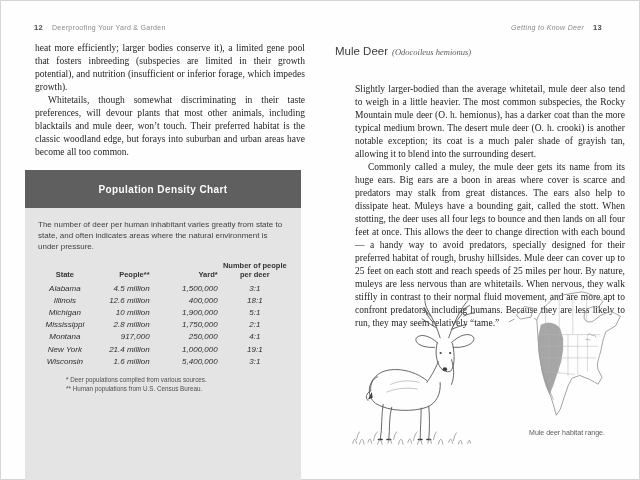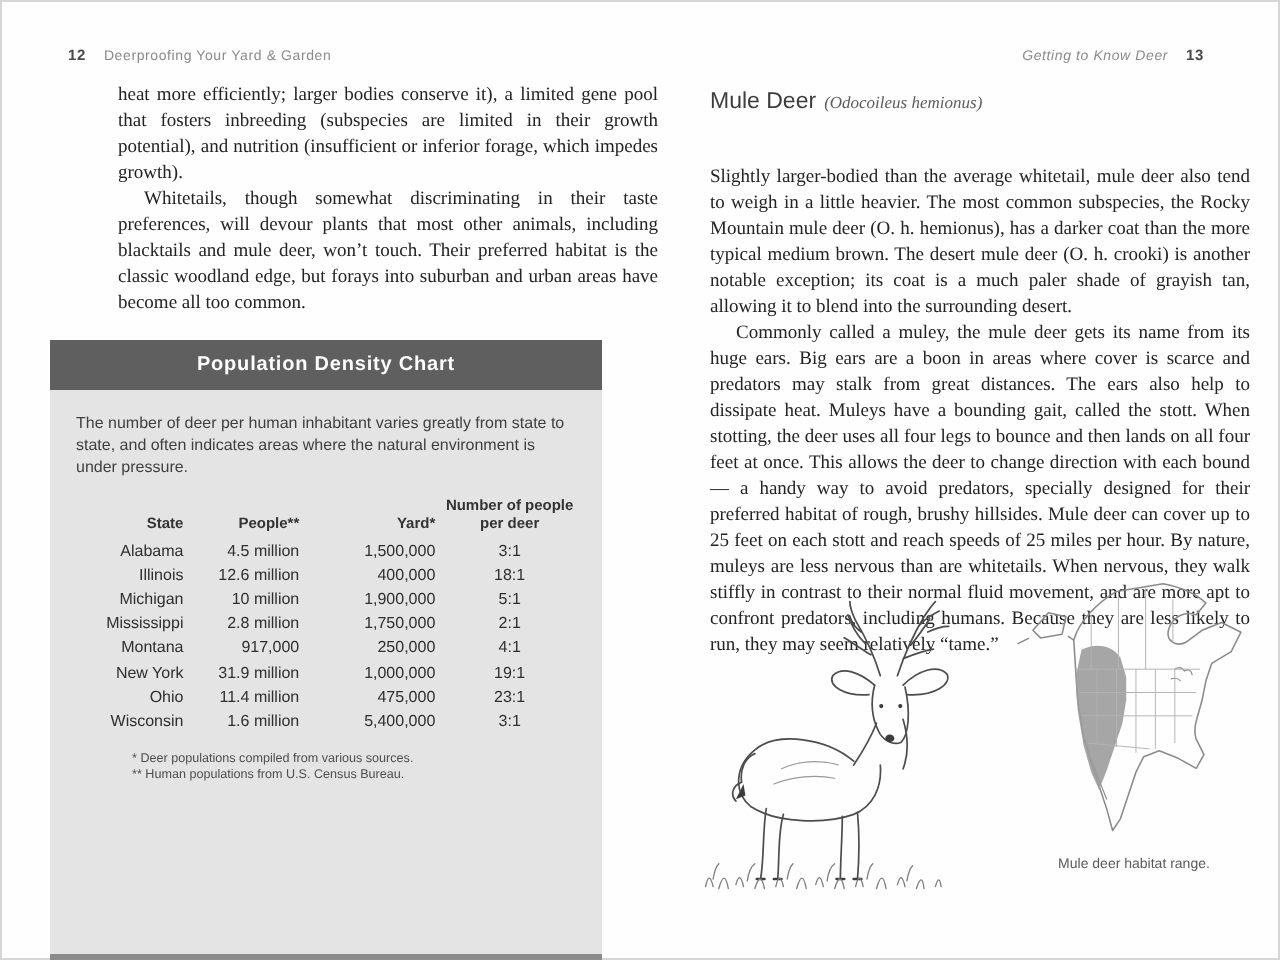--- a/index.html
+++ b/index.html
@@ -14,38 +14,38 @@
   .runhead-left{left:34px;}
   .runhead-right{right:38px;text-align:right;}
   .runhead-right .rh-title{font-style:italic;}
   .runhead-left .rh-title{margin-left:9px;}
   .runhead-right .pnum{margin-left:9px;}
 
   
   .textcol{position:absolute;width:270px;font-size:9.5px;line-height:13px;text-align:justify;color:#232323;}
   .textcol p{margin:0;}
   .textcol p.indent{text-indent:13px;}
-  #left-text{left:35px;top:42px;margin-left:24px;}
+  #left-text{left:35px;top:42px;}
   #right-text{left:355px;top:57px;margin-top:26px;}
 
   
-  .section-head{position:absolute;left:355px;top:41px;white-space:nowrap;}
+  .section-head{position:absolute;left:335px;top:41px;white-space:nowrap;}
   .section-head .st{font-family:"Liberation Sans",sans-serif;font-size:11.5px;color:#3d3d3d;}
   .section-head .latin{font-family:"Liberation Serif",serif;font-style:italic;font-size:8.5px;color:#5c5c5c;margin-left:4px;}
 
   
   .chartbox{position:absolute;left:25px;top:170px;width:276px;font-family:"Liberation Sans",sans-serif;}
-  .chart-titlebar{height:25px;background:#5f5f5f;color:#fdfdfd;font-size:10px;font-weight:bold;
+  .chart-titlebar{height:38px;background:#5f5f5f;color:#fdfdfd;font-size:10px;font-weight:bold;
     letter-spacing:.4px;display:flex;align-items:center;justify-content:center;}
   .chart-body{background:#e4e4e4;height:282px;box-sizing:border-box;padding:11px 13px 8px 13px;}
   .chart-intro{font-size:8px;line-height:11px;color:#3f3f3f;width:250px;}
   table.popden{border-collapse:collapse;margin-top:9px;table-layout:fixed;}
   table.popden th{font-size:7.5px;font-weight:bold;color:#333;vertical-align:bottom;padding:0 0 3px 0;}
-  table.popden td{font-size:8px;color:#2e2e2e;padding:1.6px 0;}
-  .c-state{width:56px;text-align:right;}
+  table.popden td{font-size:8px;color:#2e2e2e;padding:1.6px 0;font-style:italic;}
+  .c-state{width:56px;text-align:center;}
   .c-people{width:62px;text-align:right;padding-right:6px!important;}
   .c-deer{width:66px;text-align:right;padding-right:4px!important;}
   .c-ratio{width:72px;text-align:center;}
   .footnotes{margin-top:9px;padding-left:28px;font-size:6.3px;line-height:8.5px;color:#4e4e4e;}
   .chart-bottombar{height:3px;background:#8c8c8c;}
 
   
   .deer-fig{position:absolute;left:331px;top:297px;width:186px;height:152px;}
   .map-fig{position:absolute;left:503px;top:286px;width:128px;height:138px;}
   .map-caption{position:absolute;left:503px;top:429px;width:128px;text-align:center;
@@ -106,29 +106,23 @@
               <td class="c-ratio">2:1</td>
             </tr>
             <tr>
               <td class="c-state">Montana</td>
               <td class="c-people">917,000</td>
               <td class="c-deer">250,000</td>
               <td class="c-ratio">4:1</td>
             </tr>
             <tr>
               <td class="c-state">New York</td>
-              <td class="c-people">31.9 million</td>
+              <td class="c-people">21.4 million</td>
               <td class="c-deer">1,000,000</td>
               <td class="c-ratio">19:1</td>
-            </tr>
-            <tr>
-              <td class="c-state">Ohio</td>
-              <td class="c-people">11.4 million</td>
-              <td class="c-deer">475,000</td>
-              <td class="c-ratio">23:1</td>
             </tr>
             <tr>
               <td class="c-state">Wisconsin</td>
               <td class="c-people">1.6 million</td>
               <td class="c-deer">5,400,000</td>
               <td class="c-ratio">3:1</td>
             </tr>
           </tbody>
         </table>
         <div class="footnotes">

